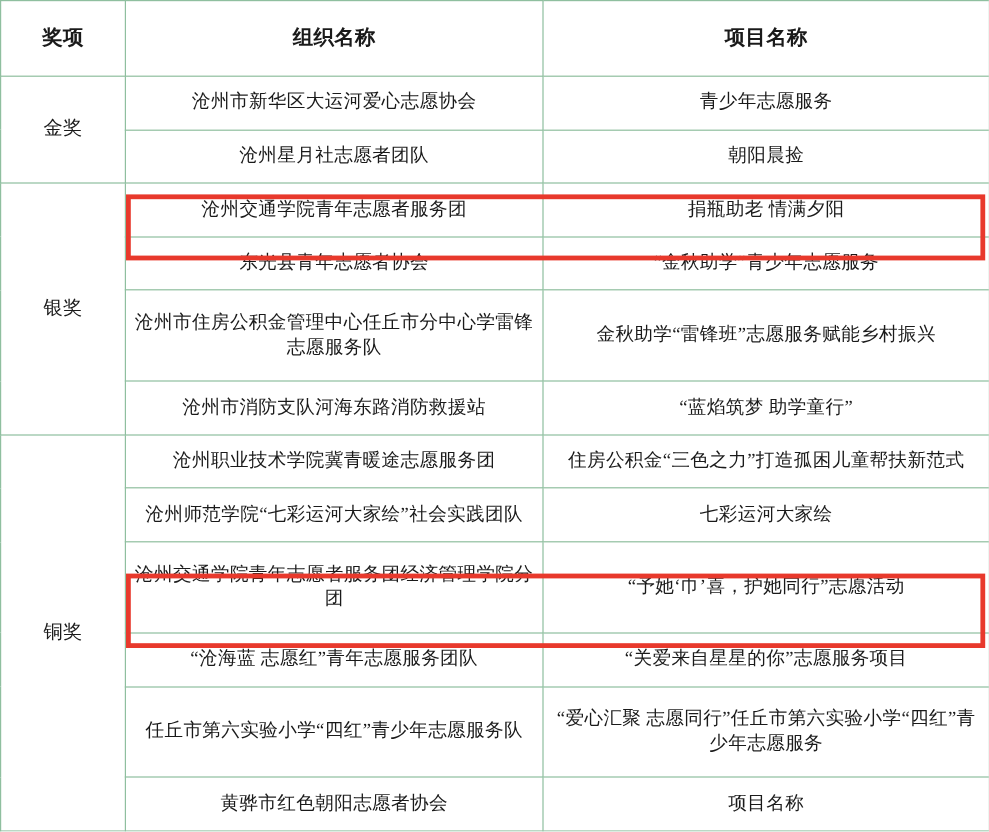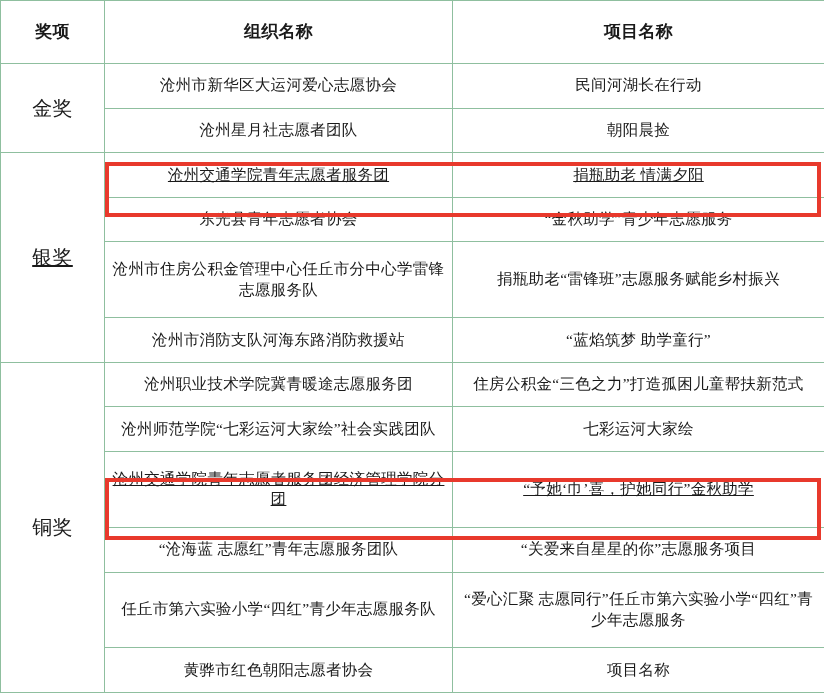--- a/index.html
+++ b/index.html
@@ -34,26 +34,25 @@
     line-height: 1.35;
     font-size: 15.5px;
     letter-spacing: 0.3px;
   }
   #award-table thead th {
     font-weight: bold;
     font-size: 17px;
     height: 54px;
   }
   #award-table td.award-cell {
-    font-size: 20px;
+    font-size: 16px;
     font-weight: normal;
   }
   .row-highlight > td {
     position: relative;
-    text-decoration: underline;
   }
   
   .hl-overlay {
     position: absolute;
     border: 4px solid #e8392c;
     pointer-events: none;
     box-sizing: border-box;
   }
   .hl-1 {
     left: 105px;
@@ -81,55 +80,55 @@
     <tr>
       <th>奖项</th>
       <th>组织名称</th>
       <th>项目名称</th>
     </tr>
   </thead>
   <tbody id="table-body">
       <tr>
         <td class="award-cell" rowspan="2">金奖</td>
         <td>沧州市新华区大运河爱心志愿协会</td>
-        <td>民间河湖长在行动</td>
+        <td>青少年志愿服务</td>
       </tr>
       <tr>
         <td>沧州星月社志愿者团队</td>
         <td>朝阳晨捡</td>
       </tr>
       <tr class="row-highlight">
         <td class="award-cell" rowspan="4">银奖</td>
         <td>沧州交通学院青年志愿者服务团</td>
         <td>捐瓶助老 情满夕阳</td>
       </tr>
       <tr>
         <td>东光县青年志愿者协会</td>
         <td>“金秋助学”青少年志愿服务</td>
       </tr>
       <tr>
         <td>沧州市住房公积金管理中心任丘市分中心学雷锋志愿服务队</td>
-        <td>捐瓶助老“雷锋班”志愿服务赋能乡村振兴</td>
+        <td>金秋助学“雷锋班”志愿服务赋能乡村振兴</td>
       </tr>
       <tr>
         <td>沧州市消防支队河海东路消防救援站</td>
         <td>“蓝焰筑梦 助学童行”</td>
       </tr>
       <tr>
         <td class="award-cell" rowspan="6">铜奖</td>
         <td>沧州职业技术学院冀青暖途志愿服务团</td>
         <td>住房公积金“三色之力”打造孤困儿童帮扶新范式</td>
       </tr>
       <tr>
         <td>沧州师范学院“七彩运河大家绘”社会实践团队</td>
         <td>七彩运河大家绘</td>
       </tr>
       <tr class="row-highlight">
         <td>沧州交通学院青年志愿者服务团经济管理学院分团</td>
-        <td>“予她‘巾’喜，护她同行”金秋助学</td>
+        <td>“予她‘巾’喜，护她同行”志愿活动</td>
       </tr>
       <tr>
         <td>“沧海蓝 志愿红”青年志愿服务团队</td>
         <td>“关爱来自星星的你”志愿服务项目</td>
       </tr>
       <tr>
         <td>任丘市第六实验小学“四红”青少年志愿服务队</td>
         <td>“爱心汇聚 志愿同行”任丘市第六实验小学“四红”青少年志愿服务</td>
       </tr>
       <tr>

